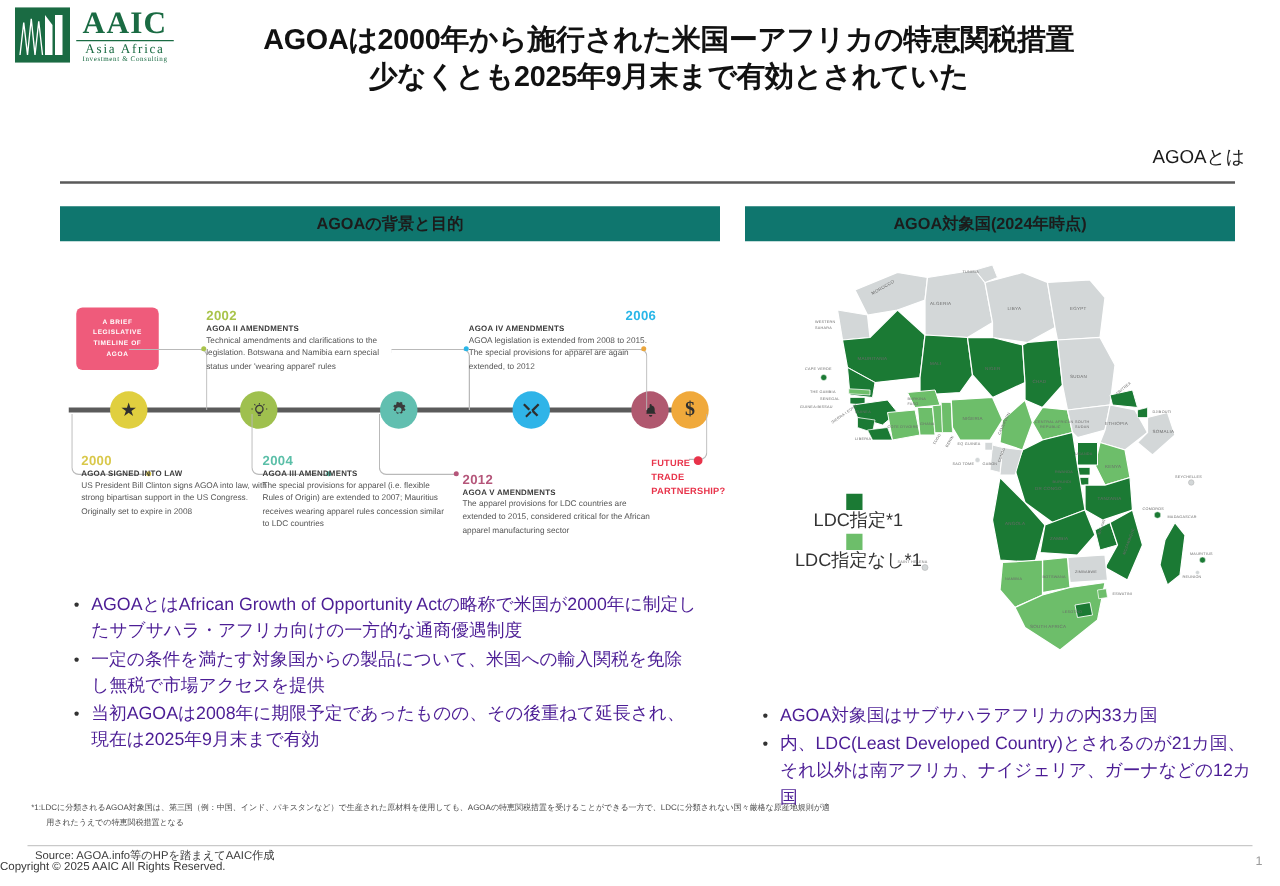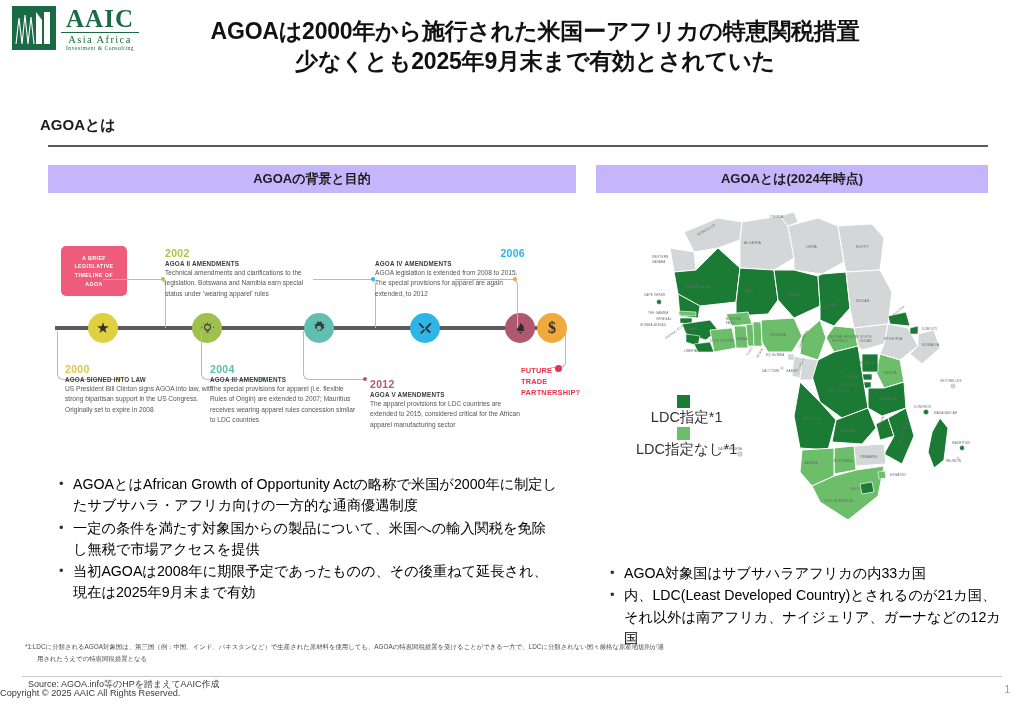--- a/index.html
+++ b/index.html
@@ -17,23 +17,23 @@
   .logo-mark{width:44px;height:44px;background:#1a6b43;position:relative;flex:none;overflow:hidden;}
   .logo-mark svg{position:absolute;left:0;top:0;}
   .logo-text{margin-left:5px;display:flex;flex-direction:column;align-items:center;padding-top:1px;}
   .logo-aaic{font-family:"Liberation Serif","DejaVu Serif",serif;font-size:25px;font-weight:700;color:#1a6b43;line-height:0.95;letter-spacing:1px;}
   .logo-rule{width:78px;height:1px;background:#1a6b43;margin:1px 0;}
   .logo-sub1{font-family:"Liberation Serif","DejaVu Serif",serif;font-size:10.5px;color:#1a6b43;letter-spacing:1.4px;line-height:1.1;}
   .logo-sub2{font-family:"Liberation Serif","DejaVu Serif",serif;font-size:5.6px;color:#1a6b43;letter-spacing:0.5px;line-height:1.2;}
   .title{position:absolute;left:140px;top:16px;width:790px;text-align:center;
     font-size:23px;font-weight:700;line-height:1.32;color:#111;letter-spacing:-0.2px;}
   
-  .section-title{position:absolute;left:40px;top:116px;width:940px;text-align:left;font-size:15px;font-weight:700;color:#1a1a1a;}
+  .section-title{position:absolute;left:56px;top:116px;width:940px;text-align:right;font-size:15px;font-weight:400;color:#1a1a1a;}
   .section-rule{position:absolute;left:48px;top:145px;width:940px;height:1.5px;background:#5a5a5a;}
-  .panel-head{position:absolute;height:28px;background:#c4b5fd;display:flex;align-items:center;justify-content:center;
+  .panel-head{position:absolute;height:28px;background:#0f766e;display:flex;align-items:center;justify-content:center;
     font-size:13px;font-weight:700;color:#1c1c1c;}
   .panel-head.left{left:48px;top:165px;width:528px;}
   .panel-head.right{left:596px;top:165px;width:392px;}
   
   .timeline{position:absolute;left:55px;top:243px;width:510px;height:205px;}
   .tl-axis{position:absolute;left:0;top:83px;width:510px;height:4px;background:#5b5b5b;}
   .tl-badge{position:absolute;left:6px;top:3px;width:66px;height:50px;background:#ef5b7b;border-radius:5px;
     display:flex;flex-direction:column;align-items:center;justify-content:center;color:#fff;
     font-size:5.2px;font-weight:700;letter-spacing:0.5px;line-height:1.65;text-align:center;}
   .tl-node{position:absolute;width:30px;height:30px;border-radius:50%;top:70px;
@@ -41,21 +41,21 @@
   .tl-item{position:absolute;width:150px;}
   .tl-year{font-size:10.5px;font-weight:700;letter-spacing:0.3px;line-height:1.15;}
   .tl-sub{font-size:6.3px;font-weight:700;color:#3b3b3b;letter-spacing:0.2px;margin-top:1px;}
   .tl-body{font-size:6.6px;color:#555;line-height:1.55;margin-top:1px;}
   .tl-conn{position:absolute;border-color:#b9b9b9;border-style:solid;}
   .tl-dot{position:absolute;width:4px;height:4px;border-radius:50%;}
   .tl-future{position:absolute;left:466px;top:122px;width:60px;font-size:7.4px;font-weight:700;color:#e8334a;
     line-height:1.5;letter-spacing:0.2px;}
   .tl-future-dot{position:absolute;left:500px;top:122px;width:7px;height:7px;border-radius:50%;background:#e8334a;}
   
-  .bullets{position:absolute;font-size:14.2px;line-height:1.5;color:#000000;}
+  .bullets{position:absolute;font-size:14.2px;line-height:1.5;color:#4c1d95;}
   .bullets.left{left:55px;top:474px;width:505px;}
   .bullets.right{left:606px;top:563px;width:400px;}
   .bullets li{margin-bottom:1px;}
   ul.bl{margin:0;padding-left:18px;list-style:none;}
   ul.bl>li{position:relative;}
   ul.bl>li:before{content:"\2022";position:absolute;left:-14px;top:0;color:#333;font-size:13px;}
   
   .mapwrap{position:absolute;left:622px;top:196px;width:372px;height:360px;}
   .legend{position:absolute;left:636px;top:395px;z-index:5;}
   .legend-row{display:flex;align-items:center;margin-bottom:1px;flex-direction:column;}
@@ -93,21 +93,21 @@
   </div>
   <div class="title">
     <div>AGOAは2000年から施行された米国ーアフリカの特恵関税措置</div>
     <div>少なくとも2025年9月末まで有効とされていた</div>
   </div>
 </div>
 
 <div class="section-title">AGOAとは</div>
 <div class="section-rule"></div>
 <div class="panel-head left">AGOAの背景と目的</div>
-<div class="panel-head right">AGOAとは(2024年時点)</div>
+<div class="panel-head right">AGOA対象国(2024年時点)</div>
 
 <div class="timeline">
   <div class="tl-axis"></div>
 
   <div class="tl-badge">
     <span>A BRIEF</span>
     <span>LEGISLATIVE</span>
     <span>TIMELINE OF</span>
     <span>AGOA</span>
   </div>

